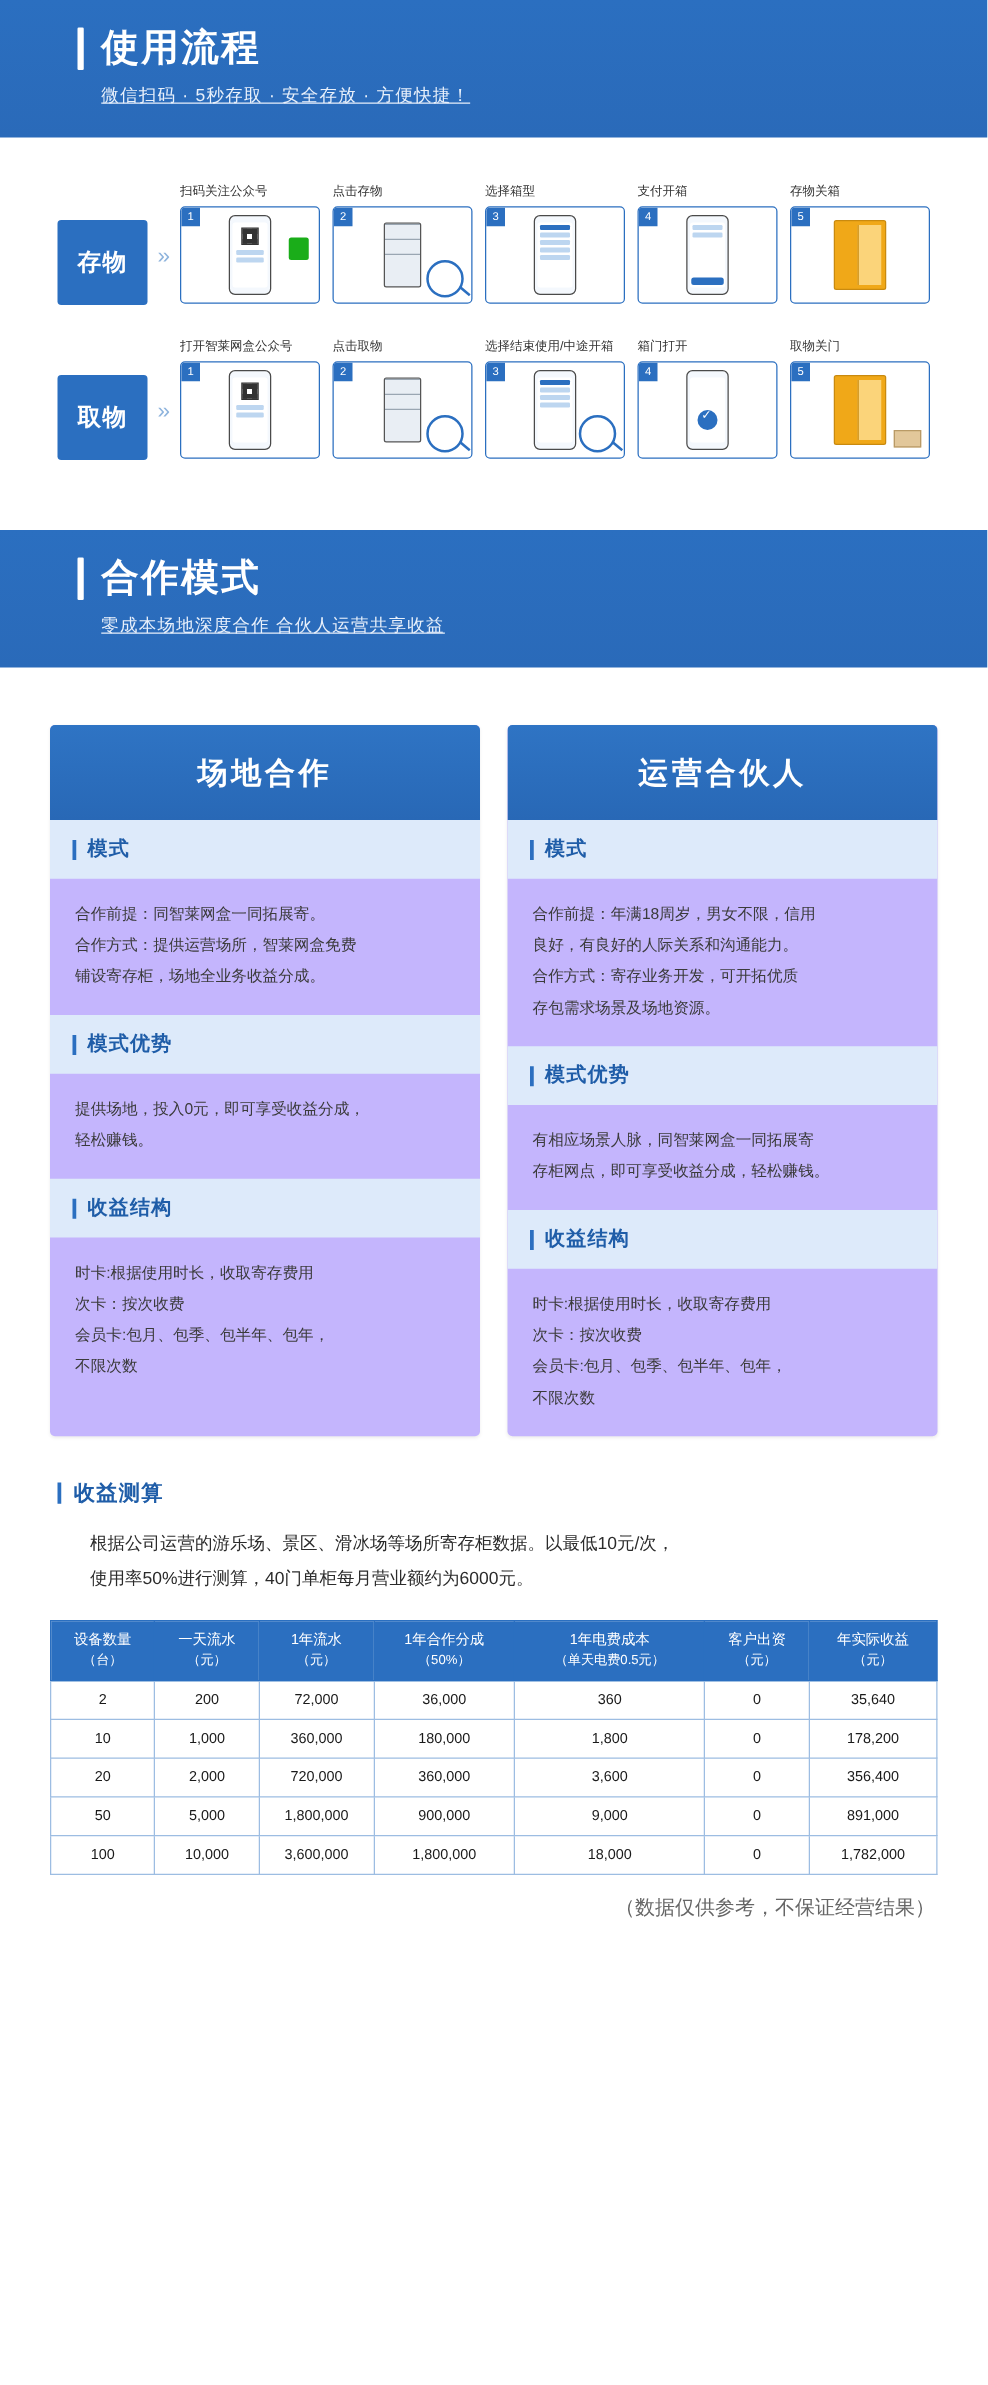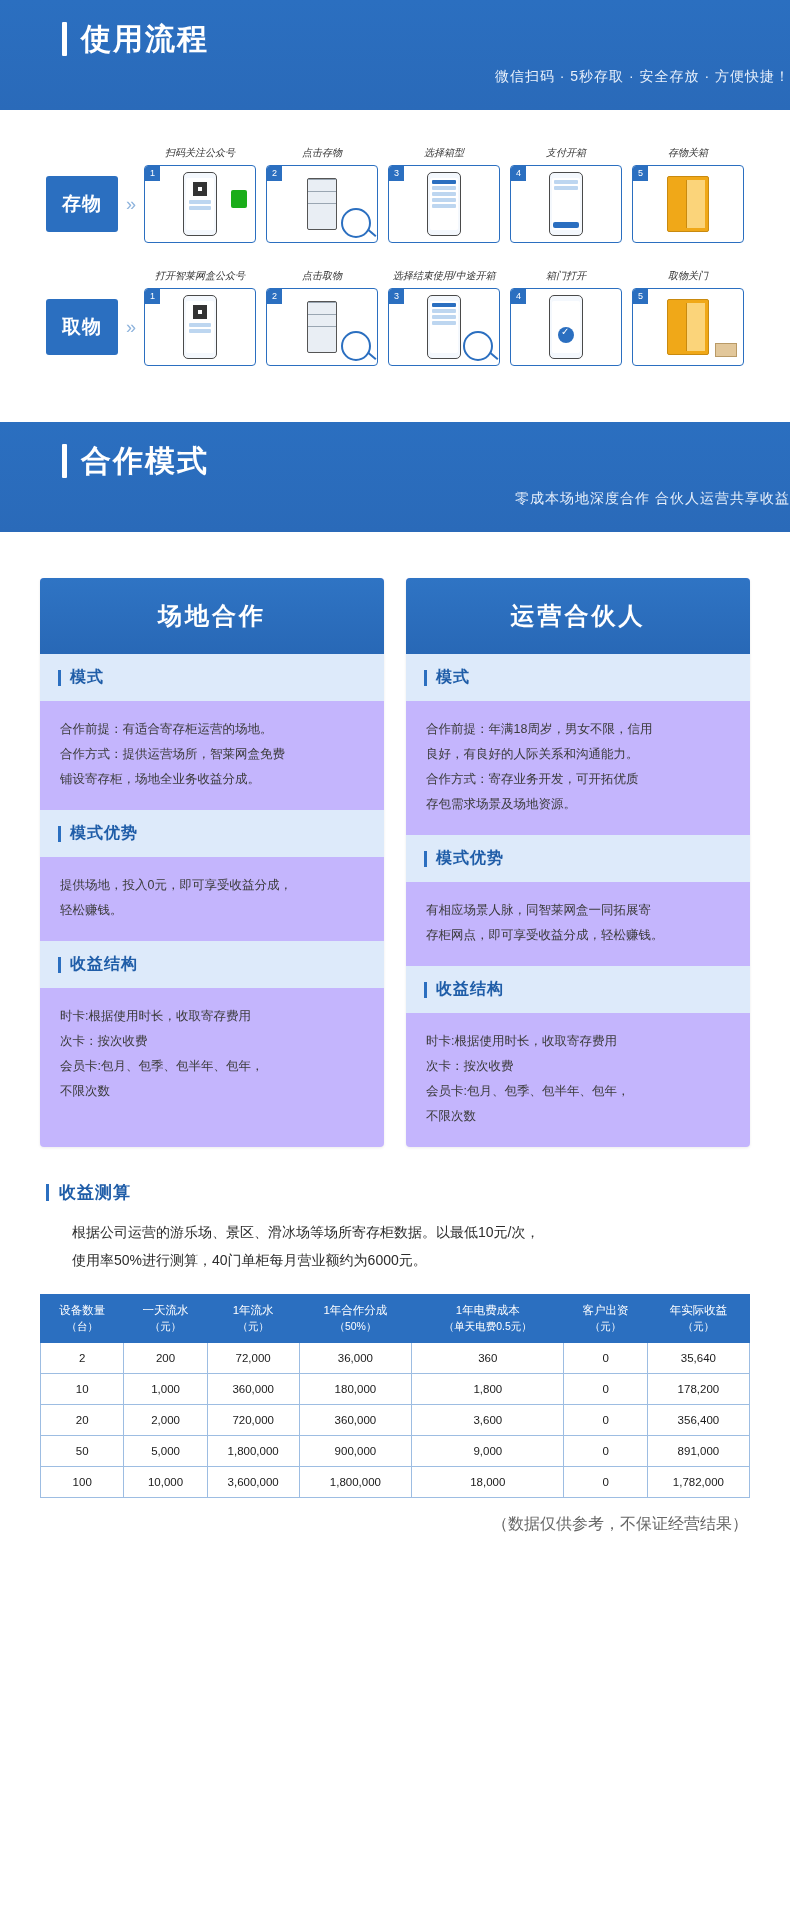--- a/index.html
+++ b/index.html
@@ -14,21 +14,20 @@
     min-height: 1908px;
     position: relative;
     color: #222;
   }
 
   
   .banner {
     background: linear-gradient(180deg, #2b6fc0 0%, #2a6ab9 100%);
     padding: 22px 0 24px 0;
     width: 100%;
-    text-align: right;
   }
   .banner-inner {
     padding-left: 62px;
     border-left: 0;
   }
   .banner-title-row {
     display: flex;
     align-items: center;
   }
   .banner-bar {
@@ -44,34 +43,35 @@
     font-weight: bold;
     letter-spacing: 2px;
     line-height: 1;
   }
   .banner-sub {
     color: #e8f0fb;
     font-size: 14px;
     margin-top: 12px;
     margin-left: 19px;
     letter-spacing: 1px;
+    text-decoration: underline;
   }
 
   
   .flow-area {
     padding: 36px 46px 30px 46px;
   }
   .flow-row {
     display: flex;
     align-items: flex-start;
     margin-bottom: 26px;
   }
   .flow-label {
     width: 72px;
-    height: 56px;
+    height: 68px;
     background: #2b6fc0;
     color: #fff;
     font-size: 19px;
     font-weight: bold;
     display: flex;
     align-items: center;
     justify-content: center;
     border-radius: 3px;
     margin-top: 30px;
     flex: 0 0 auto;
@@ -89,26 +89,24 @@
     flex: 1 1 auto;
     gap: 10px;
   }
   .step {
     flex: 1 1 0;
     min-width: 0;
   }
   .step-caption {
     font-size: 10px;
     color: #333;
-    text-align: center;
     margin-bottom: 5px;
     white-space: nowrap;
     overflow: hidden;
     text-overflow: ellipsis;
-    font-style: italic;
   }
   .step-box {
     border: 1px solid #2b6fc0;
     border-radius: 4px;
     height: 78px;
     position: relative;
     background: #fff;
     overflow: hidden;
   }
   .step-num {
@@ -535,21 +533,21 @@
 <div class="cards-area">
 
   <div class="card">
     <div class="card-head">场地合作</div>
 
     <div class="sec-head">
       <div class="bar"></div>
       <div class="txt">模式</div>
     </div>
     <div class="sec-body">
-      <p>合作前提：有适合寄存柜运营的场地。</p>
+      <p>合作前提：同智莱网盒一同拓展寄。</p>
       <p>合作方式：提供运营场所，智莱网盒免费</p>
       <p>铺设寄存柜，场地全业务收益分成。</p>
     </div>
 
     <div class="sec-head">
       <div class="bar"></div>
       <div class="txt">模式优势</div>
     </div>
     <div class="sec-body">
       <p>提供场地，投入0元，即可享受收益分成，</p>

